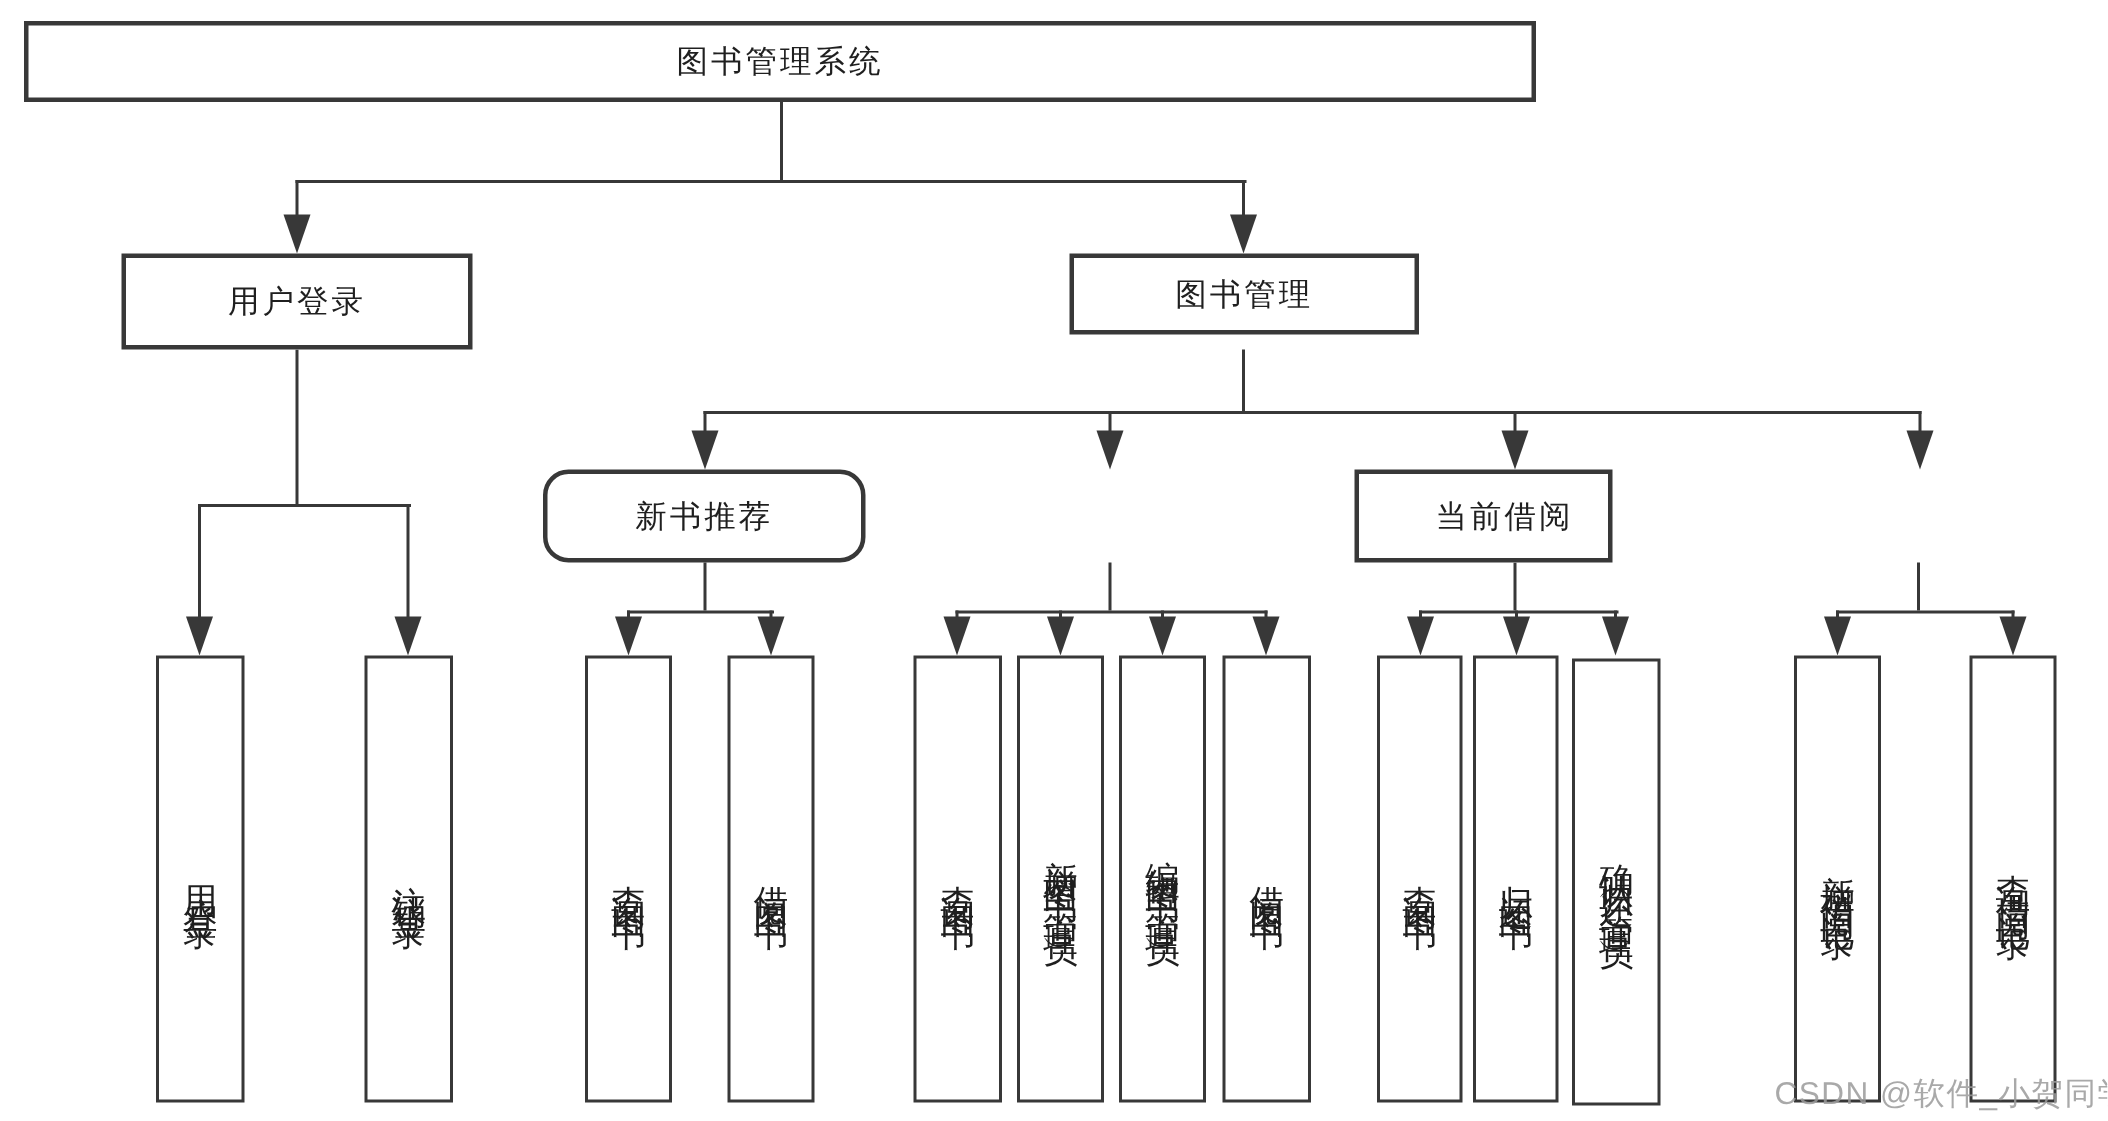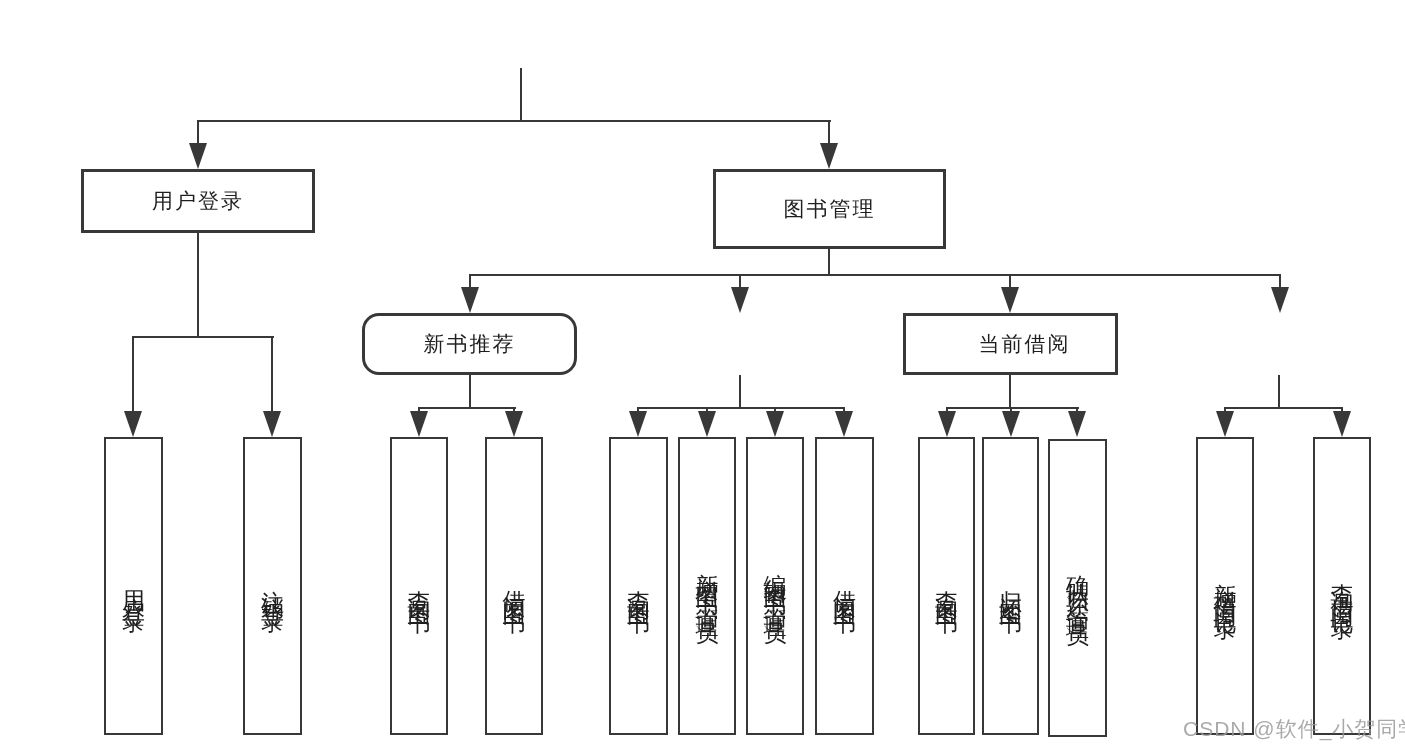--- a/index.html
+++ b/index.html
@@ -136,32 +136,35 @@
   <div class="arrow-head" style="left:629px; top:411px;"></div>
   <div class="arrow-head" style="left:698px; top:411px;"></div>
   <div class="arrow-head" style="left:766px; top:411px;"></div>
   <div class="arrow-head" style="left:835px; top:411px;"></div>
   <div class="arrow-head" style="left:938px; top:411px;"></div>
   <div class="arrow-head" style="left:1002px; top:411px;"></div>
   <div class="arrow-head" style="left:1068px; top:411px;"></div>
   <div class="arrow-head" style="left:1216px; top:411px;"></div>
   <div class="arrow-head" style="left:1333px; top:411px;"></div>
 
+  <div class="box" style="left:16px; top:14px; width:1008px; height:54px;">
+    <span>图书管理系统</span>
+  </div>
 
   <div class="box" style="left:81px; top:169px; width:234px; height:64px;">
     <span>用户登录</span>
   </div>
-  <div class="box" style="left:713px; top:169px; width:233px; height:80px;">
+  <div class="box" style="left:713px; top:169px; width:233px; height:54px;">
     <span>图书管理</span>
   </div>
 
   <div class="box" style="left:362px; top:313px; width:215px; height:62px;border-radius:17px;">
     <span>新书推荐</span>
   </div>
-  <div class="box" style="left:903px; top:313px; width:215px; height:62px;padding-left:28px;">
+  <div class="box" style="left:903px; top:313px; width:172px; height:62px;padding-left:28px;">
     <span>当前借阅</span>
   </div>
 
   <div class="vbox" style="left:104px; width:59px;">
     <span class="vtext">用户登录</span>
   </div>
   <div class="vbox" style="left:243px; width:59px;">
     <span class="vtext">注销登录</span>
   </div>
 

